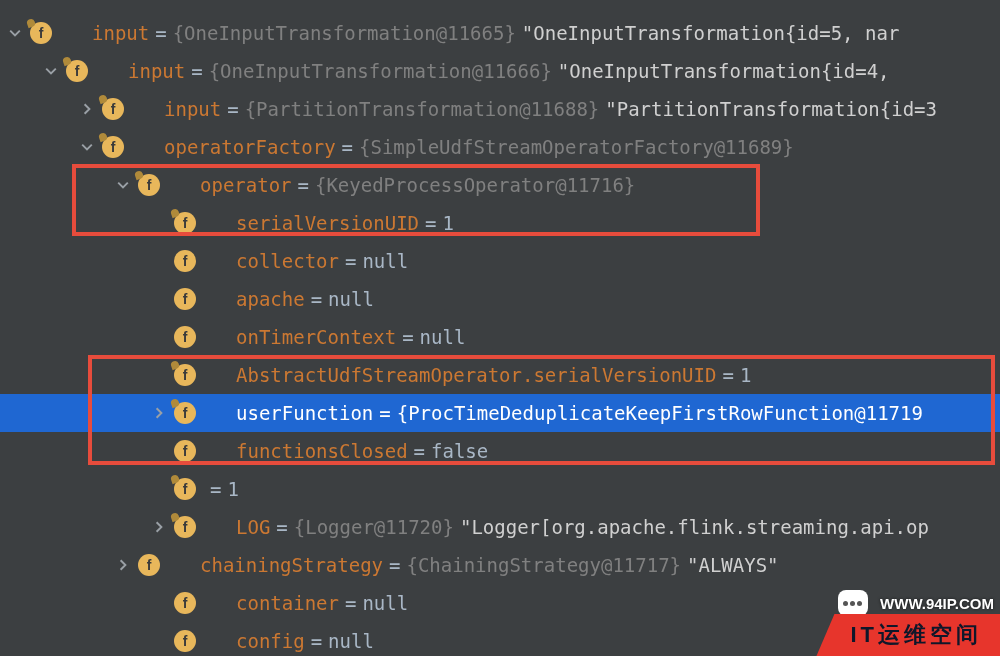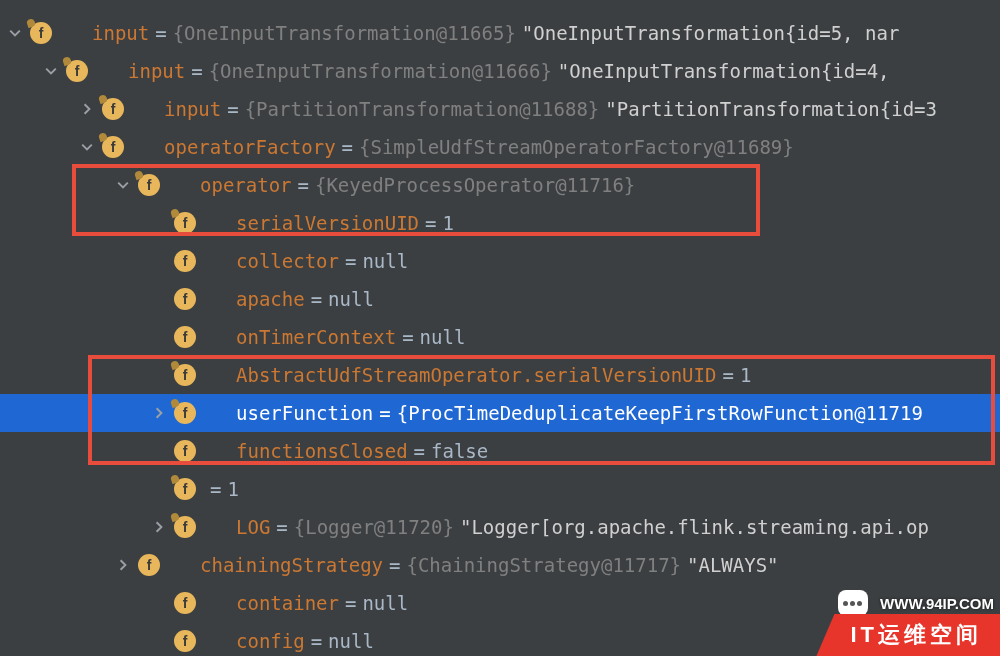--- a/index.html
+++ b/index.html
@@ -115,21 +115,21 @@
     box-shadow: 7px 0 0 #555, 14px 0 0 #555;
   }
   .wm-url{
     color:#fff;font-family:sans-serif;font-size:15px;font-weight:700;
     text-shadow:0 0 3px rgba(0,0,0,.7);
   }
   .wm-banner{
     display:flex;align-items:stretch;height:42px;
   }
   .wm-red{
-    background:#e7352c;color:#ffffff;font-family:sans-serif;
+    background:#e7352c;color:#0f172a;font-family:sans-serif;
     font-size:22px;font-weight:700;letter-spacing:4px;
     padding:6px 18px 4px 34px;
     clip-path: polygon(18px 0, 100% 0, 100% 100%, 0 100%);
   }
 </style>
 </head>
 <body>
 
 <div class="tree" id="tree">
     <div class="row">

